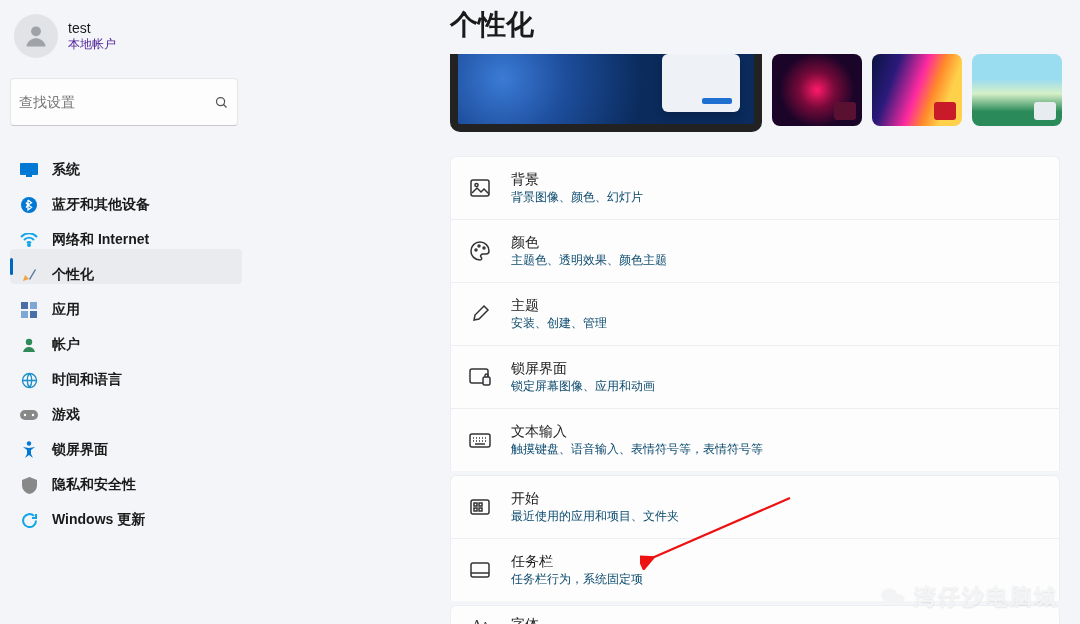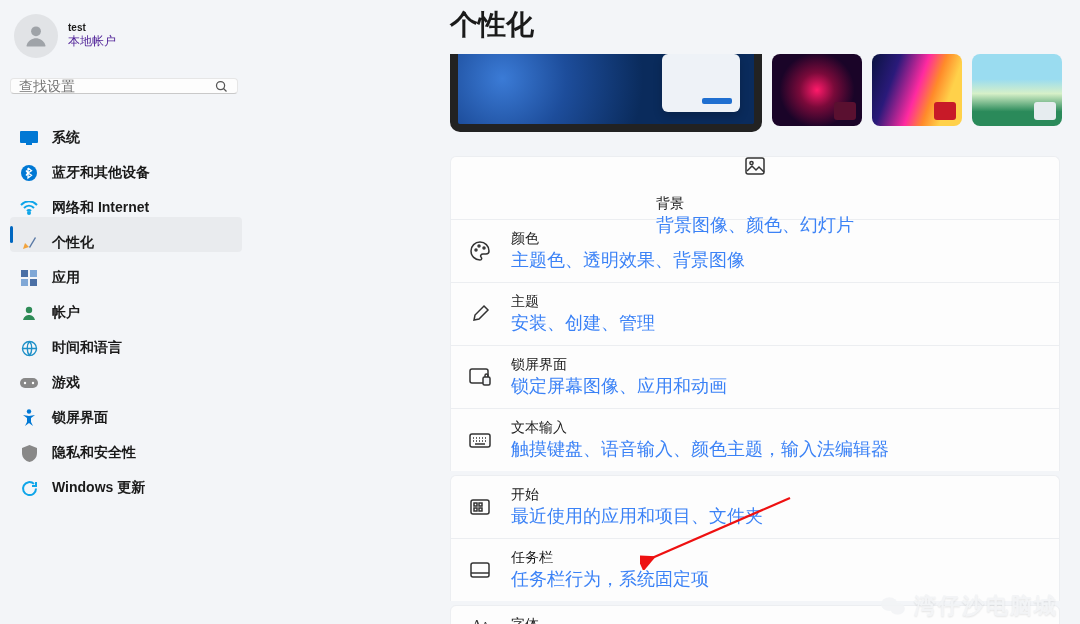--- a/index.html
+++ b/index.html
@@ -15,27 +15,27 @@
 .sidebar {
   position: absolute; left: 0; top: 0; width: 248px; height: 100%;
   padding: 8px 0 0 4px;
 }
 .user-row { display:flex; align-items:center; gap:10px; padding:6px 10px; }
 .avatar {
   width:44px; height:44px; border-radius:50%;
   background:#e1e3e6; display:flex; align-items:center; justify-content:center;
 }
 .avatar svg { width:28px; height:28px; fill:#9fa3a8; }
-.user-text .name { font-weight:700; font-size:10px; }
+.user-text .name { font-weight:400; font-size:14px; }
 .user-text .sub { font-size:12px; color:#4c1d95; }
 .search-wrap { padding:14px 10px 18px 6px; }
 .search {
   display:flex; align-items:center; background:#fdfdfd;
   border:1px solid #e6e6e6; border-bottom-color:#c9c9c9;
-  border-radius:4px; height:16px; padding:0 8px;
+  border-radius:4px; height:48px; padding:0 8px;
 }
 .search input { flex:1; border:none; outline:none; font-size:14px; background:transparent; }
 .nav { padding: 0 6px; }
 .nav-item {
   display:flex; align-items:flex-end; height:35px;
   padding:0 10px; border-radius:4px; gap:14px;
   cursor:pointer;
   font-weight:bold;
 }
 .nav-item.active { background:#e9ebee; position:relative; }
@@ -66,31 +66,31 @@
 .thumb1 .pin {position:absolute; right:6px; bottom:6px; width:22px; height:18px; background:#5a1030; border-radius:3px;}
 .thumb2 { background: linear-gradient(110deg,#0a1340 0%,#2a1a7a 25%,#ff2aa0 50%,#ff8a2a 65%,#ffd14a 80%);}
 .thumb2 .pin {position:absolute; right:6px; bottom:6px; width:22px; height:18px; background:#c81a28; border-radius:3px;}
 .thumb3 { background: linear-gradient(#9adcf0 35%, #d6f0c8 55%, #2a8a5a 80%);}
 .thumb3 .pin {position:absolute; right:6px; bottom:6px; width:22px; height:18px; background:#e6ecef; border-radius:3px;}
 .list { padding:24px 20px 0 20px; }
 .card {
   background:#fdfdfd; border:1px solid #eceef1; border-bottom:none;
   height:63px; display:flex; align-items:center; padding:0 18px; gap:20px;
 }
-.card:first-child { border-radius:6px 6px 0 0;flex-direction:column; }
+.card:first-child { border-radius:6px 6px 0 0; }
 .card.sep { margin-top:4px; border-top-left-radius:6px; border-top-right-radius:6px; }
 .card:last-child { border-bottom:1px solid #eceef1;}
 .card .ic { width:22px; height:22px; display:flex; align-items:center; justify-content:center; color:#3a3a3a; }
 .card .txt .t { font-size:14px; }
-.card .txt .d { font-size:18px; color:#3b82f6; }
+.card .txt .d { font-size:12px; color:#0c4a6e; }
 .arrow {
   position:absolute; pointer-events:none;
 }
 .watermark {
-  position:absolute; right:22px; bottom:3px;
+  position:absolute; right:22px; bottom:12px;
   color:#f2f4f6; font-size:22px; letter-spacing:2px;
   font-weight:600; display:flex; align-items:center; gap:8px;
   text-shadow:0 1px 2px rgba(0,0,0,.12);
   opacity:0.9;
 }
 .watermark .wx { width:26px; height:22px; }
 </style>
 </head>
 <body>
 
@@ -260,21 +260,21 @@
       <span class="ic">
           <svg width="20" height="20" viewBox="0 0 20 20" fill="none" stroke="#333" stroke-width="1.5">
             <path d="M10 1a9 9 0 100 18c2 0 2-2 1-3s0-3 2-3h3c2 0 3-1 3-3A9 9 0 0010 1z"></path>
             <circle cx="6" cy="9" r="1"></circle>
             <circle cx="9" cy="5" r="1"></circle>
             <circle cx="14" cy="7" r="1"></circle>
           </svg>
         </span>
       <div class="txt">
           <div class="t">颜色</div>
-          <div class="d">主题色、透明效果、背景图像</div>
+          <div class="d">主题色、透明效果、颜色主题</div>
         </div>
     </div>
     <div class="card">
       <span class="ic">
           <svg width="20" height="20" viewBox="0 0 20 20" fill="none" stroke="#333" stroke-width="1.5">
             <path d="M14 2l4 4-9 9-5 1 1-5z"></path>
           </svg>
         </span>
       <div class="txt">
           <div class="t">主题</div>
@@ -296,21 +296,21 @@
     </div>
     <div class="card">
       <span class="ic">
           <svg width="22" height="15" viewBox="0 0 22 15" fill="none" stroke="#333" stroke-width="1.5">
             <rect x="1" y="1" width="20" height="13" rx="2"></rect>
             <path d="M4 5h1M7 5h1M10 5h1M13 5h1M16 5h1M4 8h1M7 8h1M10 8h1M13 8h1M16 8h1M6 11h10"></path>
           </svg>
         </span>
       <div class="txt">
           <div class="t">文本输入</div>
-          <div class="d">触摸键盘、语音输入、颜色主题，输入法编辑器</div>
+          <div class="d">触摸键盘、语音输入、表情符号等，表情符号等</div>
         </div>
     </div>
     <div class="card sep">
       <span class="ic">
           <svg width="20" height="16" viewBox="0 0 20 16" fill="none" stroke="#333" stroke-width="1.5">
             <rect x="1" y="1" width="18" height="14" rx="2"></rect>
             <rect x="4" y="4" width="3" height="3"></rect>
             <rect x="9" y="4" width="3" height="3"></rect>
             <rect x="4" y="9" width="3" height="3"></rect>
             <rect x="9" y="9" width="3" height="3"></rect>

